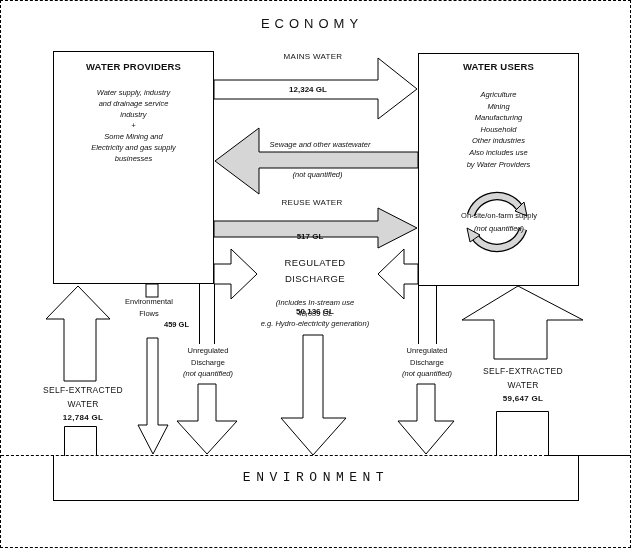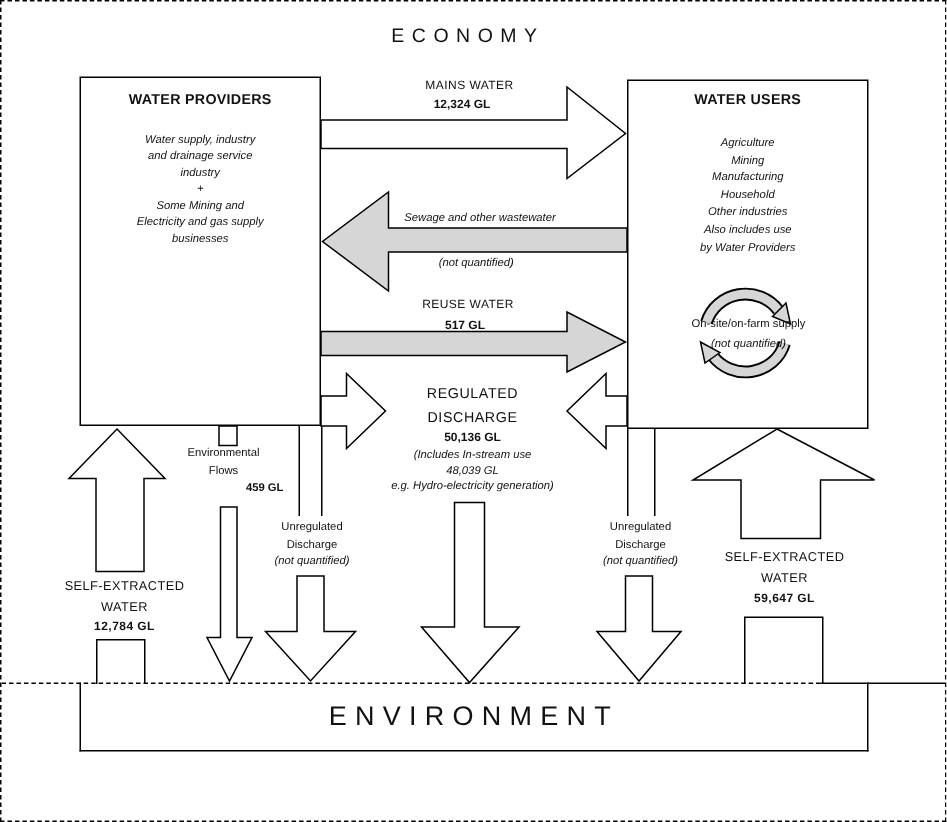--- a/index.html
+++ b/index.html
@@ -7,42 +7,42 @@
     position:relative;width:631px;height:548px;box-sizing:border-box;
     border:1px dashed #000;background:#fff;overflow:hidden;
     font-family:"Liberation Sans",sans-serif;color:#111;
   }
   .abs{position:absolute;}
   .ctr{text-align:center;}
   .box{position:absolute;border:1px solid #000;background:#fff;box-sizing:border-box;}
   .box-title{font-size:9.5px;font-weight:bold;letter-spacing:0.2px;text-align:center;}
   .box-body{font-size:7.5px;font-style:italic;}
   .lbl{font-size:8px;letter-spacing:0.3px;}
-  .val{font-size:8px;font-weight:bold;}
+  .val{font-size:8px;font-weight:bold;margin-top:20px;}
   .small{font-size:7.5px;}
   .note{font-size:7.5px;font-style:italic;}
   .big-title{font-size:13px;letter-spacing:5px;white-space:nowrap;}
   .line{display:block;}
   #env-box{position:absolute;left:52px;top:454px;width:526px;height:46px;box-sizing:border-box;
     border-left:1px solid #000;border-right:1px solid #000;border-bottom:1px solid #000;
     display:flex;align-items:center;justify-content:center;}
   #divider-dashed{position:absolute;left:0;top:454px;width:546px;border-top:1px dashed #000;}
   #divider-solid{position:absolute;left:546px;top:454px;width:84px;border-top:1px solid #000;}
   svg{position:absolute;left:0;top:0;}
 </style>
 </head>
 <body>
 
 <div id="stage">
 
   <div id="divider-dashed"></div>
   <div id="divider-solid"></div>
 
   <div id="env-box">
-    <span class="big-title" style="font-size:18px;letter-spacing:5.5px;">ENVIRONMENT</span>
+    <span class="big-title" style="font-size:13px;letter-spacing:5.5px;font-family:Liberation Mono, monospace;">ENVIRONMENT</span>
   </div>
 
   <div class="abs ctr big-title" style="left:211px;top:15px;width:200px;">ECONOMY</div>
 
   <div class="box" style="left:52px;top:50px;width:161px;height:233px;"></div>
   <div class="abs ctr box-title" style="left:52px;top:60px;width:161px;">WATER PROVIDERS</div>
   <div class="abs ctr box-body" style="left:52px;top:86px;width:161px;line-height:11px;">
     <span class="line">Water supply, industry</span>
     <span class="line">and drainage service</span>
     <span class="line">industry</span>

